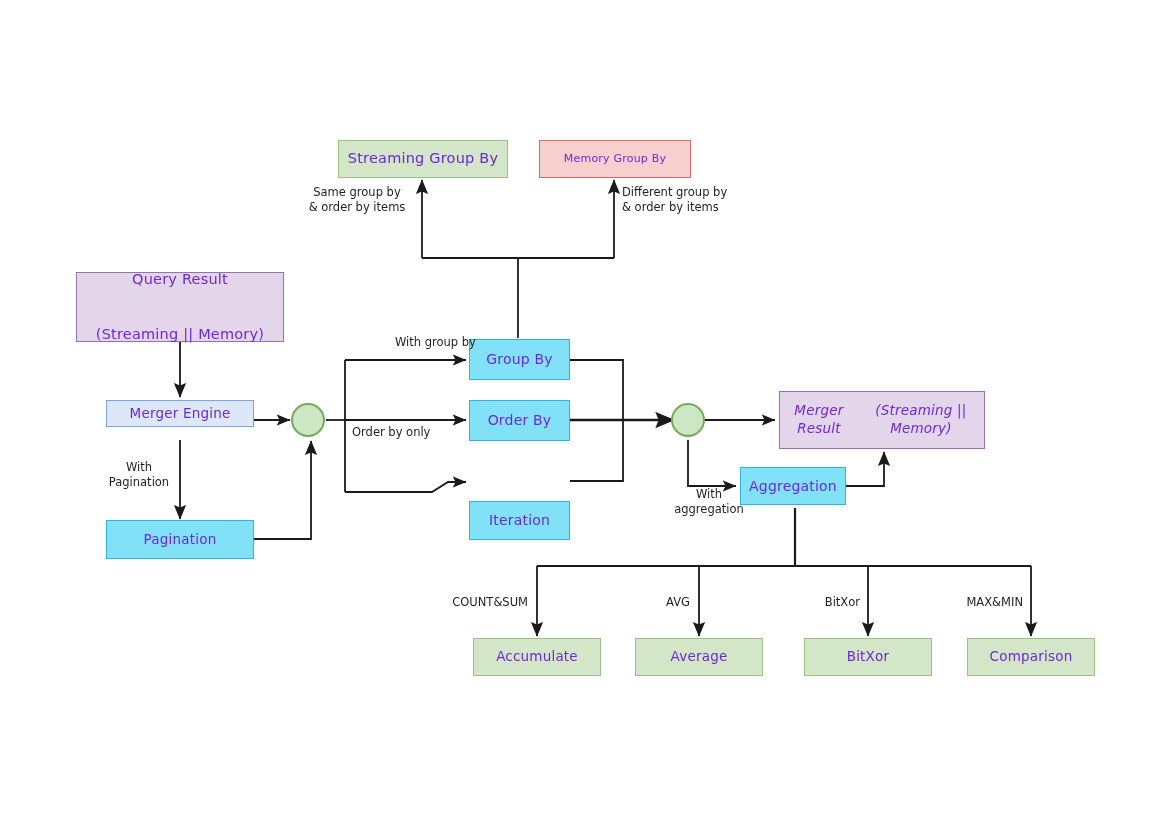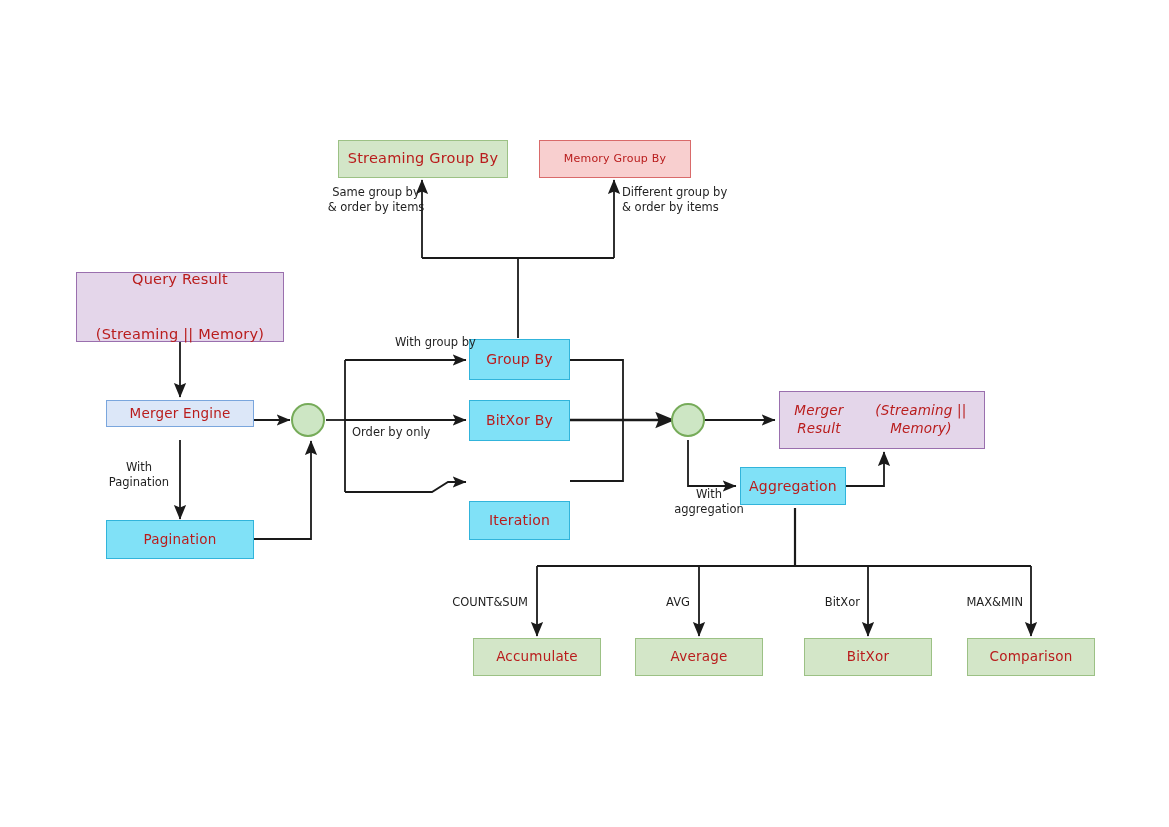--- a/index.html
+++ b/index.html
@@ -26,21 +26,21 @@
     height: 827px;
   }
   .node {
     position: absolute;
     box-sizing: border-box;
     display: flex;
     align-items: center;
     justify-content: center;
     text-align: center;
     font-family: "DejaVu Sans", sans-serif;
-    color: #b91c1c;
+    color: #6d28d9;
     line-height: 1.32;
     letter-spacing: .2px;
     z-index: 3;
   }
   .node.purple {
     background: #e4d6ea;
     border: 1.6px solid #9a6fae;
   }
   .node.lightblue {
     background: #dce7f8;
@@ -152,21 +152,21 @@
 
   <div class="node cyan" style="left:106px; top:520px; width:148px; height:39px; font-size:13.5px;">
     <span>Pagination</span>
   </div>
 
   <div class="node cyan" style="left:469px; top:339px; width:101px; height:41px; font-size:14px;">
     <span>Group By</span>
   </div>
 
   <div class="node cyan" style="left:469px; top:400px; width:101px; height:41px; font-size:14px;">
-    <span>BitXor By</span>
+    <span>Order By</span>
   </div>
 
   <div class="node cyan" style="left:469px; top:462px; width:101px; height:39px; font-size:14px;margin-top:39px;">
     <span>Iteration</span>
   </div>
 
   <div class="node purple" style="left:779px; top:391px; width:206px; height:58px; font-size:13.5px; flex-direction:row;font-style:italic;">
     <span>Merger Result</span>
     <span>(Streaming || Memory)</span>
   </div>
@@ -184,21 +184,21 @@
   </div>
 
   <div class="node green" style="left:804px; top:638px; width:128px; height:38px; font-size:13.5px;">
     <span>BitXor</span>
   </div>
 
   <div class="node green" style="left:967px; top:638px; width:128px; height:38px; font-size:13.5px;">
     <span>Comparison</span>
   </div>
 
-  <div class="lbl c" style="left:301px; top:185px; width:112px; text-align:center;margin-left:19px;">Same group by
+  <div class="lbl c" style="left:301px; top:185px; width:112px; text-align:center;">Same group by
 &amp; order by items</div>
 
   <div class="lbl" style="left:622px; top:185px; width:134px;">Different group by
 &amp; order by items</div>
 
   <div class="lbl" style="left:363px; top:335px;margin-left:32px;">With group by</div>
 
   <div class="lbl" style="left:352px; top:425px;">Order by only</div>
 
 

